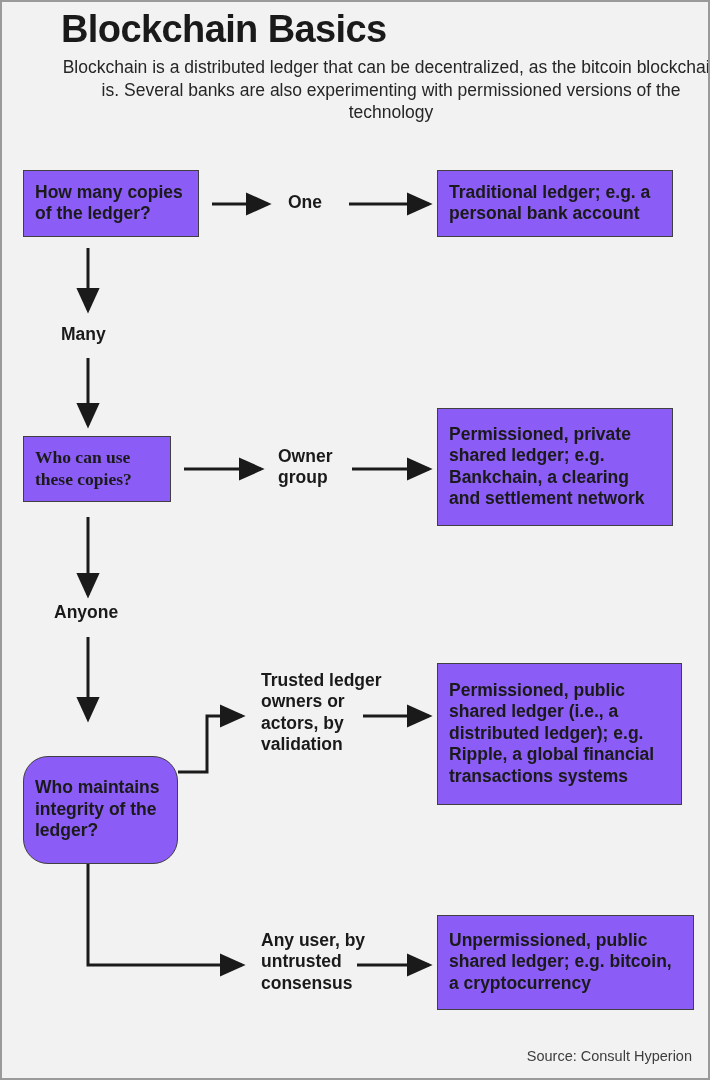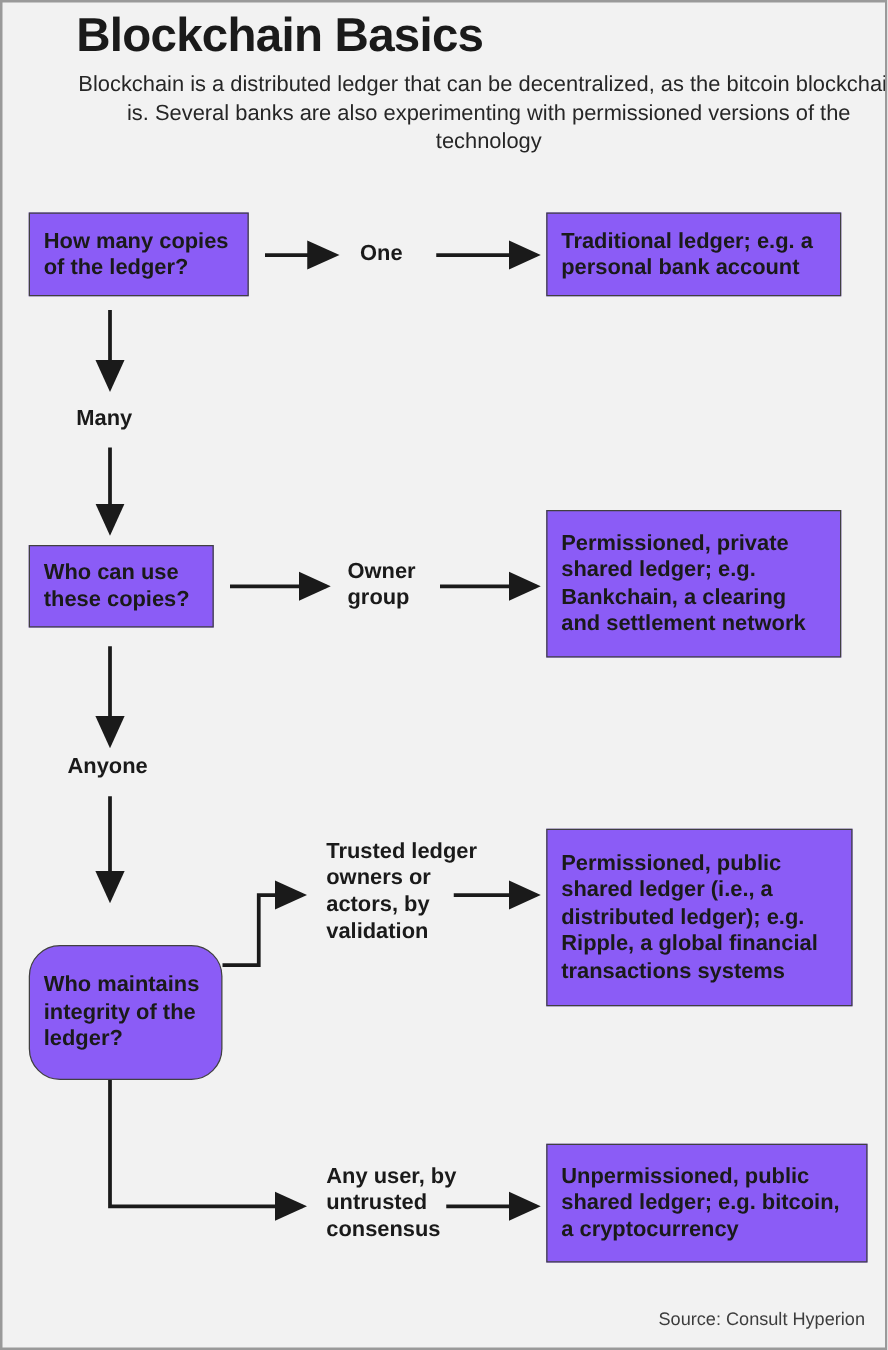--- a/index.html
+++ b/index.html
@@ -136,21 +136,21 @@
 
         <line x1="355" y1="963" x2="427" y2="963"></line>
       </g>
     </svg>
 
     <div class="node" style="left:21px; top:168px; width:176px; height:67px;">
       <span class="node-text">How many copies
 of the ledger?</span>
     </div>
 
-    <div class="node" style="left:21px; top:434px; width:148px; height:66px;">
+    <div class="node" style="left:21px; top:434px; width:148px; height:66px;font-family:Liberation Serif, serif;">
       <span class="node-text">Who can use
 these copies?</span>
     </div>
 
     <div class="node" style="left:21px; top:754px; width:155px; height:108px;border-radius:25px;">
       <span class="node-text">Who maintains
 integrity of the
 ledger?</span>
     </div>
 

